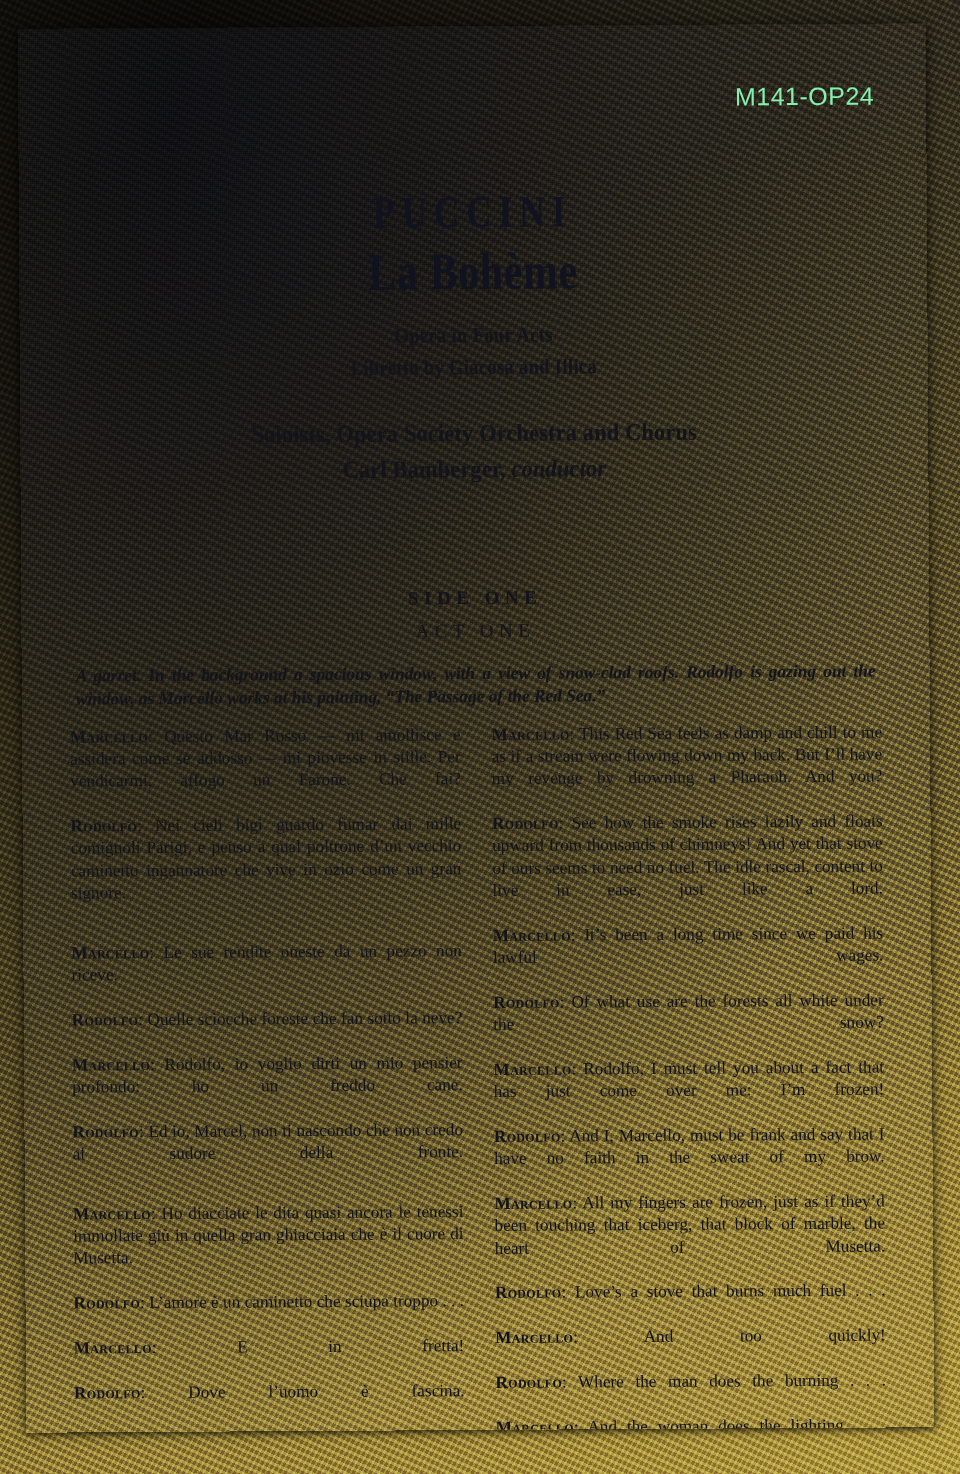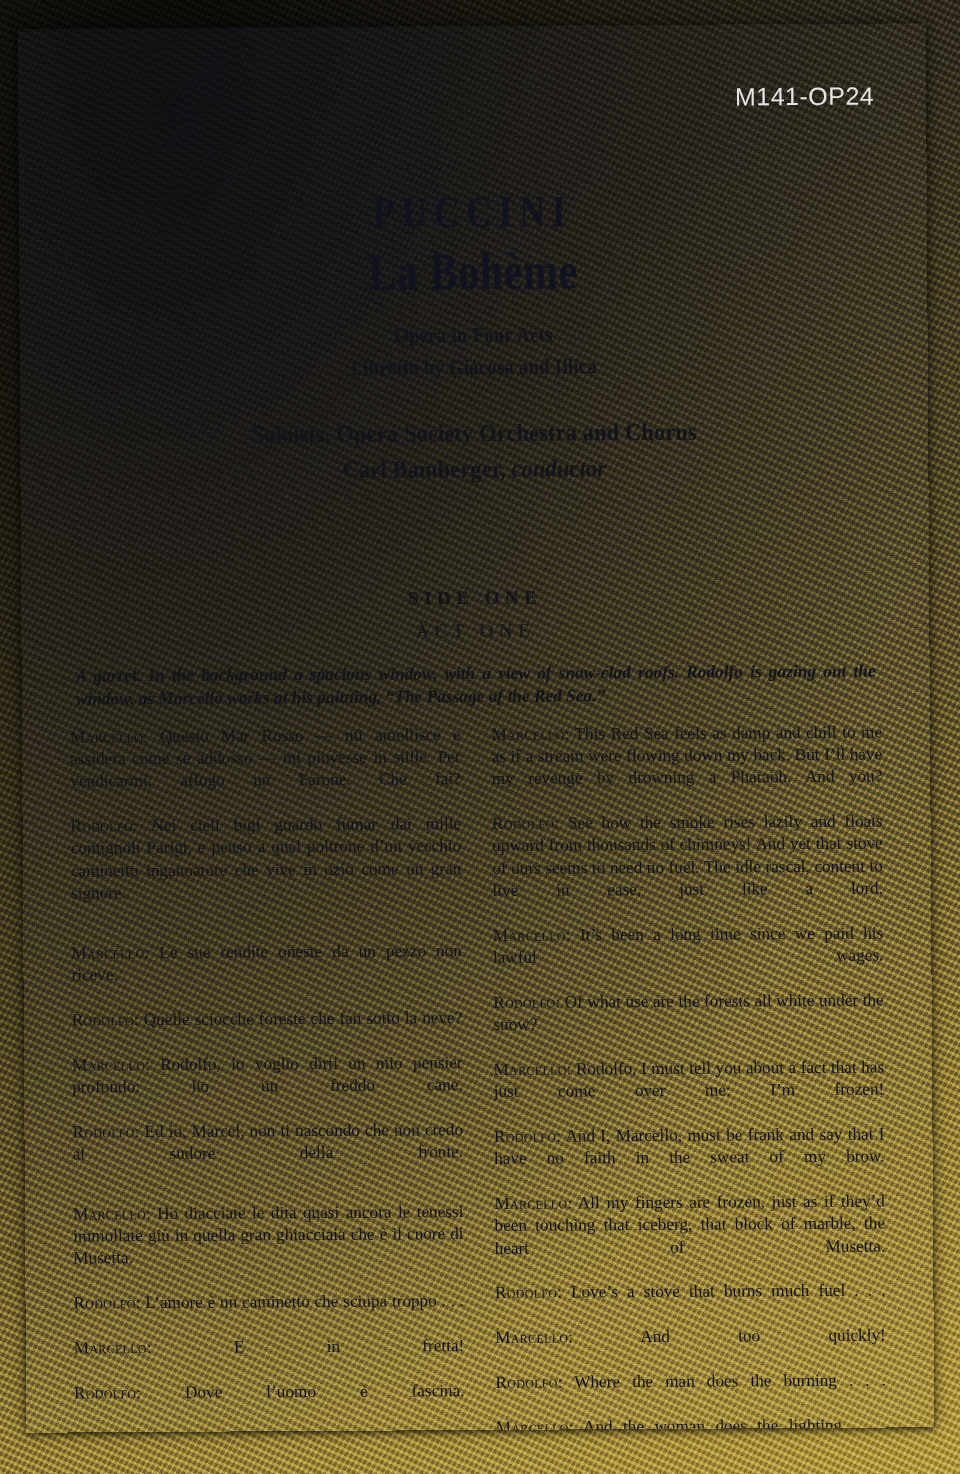--- a/index.html
+++ b/index.html
@@ -51,21 +51,21 @@
     position:absolute;inset:0;pointer-events:none;
     background:radial-gradient(ellipse at 25% 12%, rgba(20,22,40,.30) 0%, rgba(20,22,40,.10) 40%, rgba(255,255,255,0) 72%);
   }
 
   .inner{position:relative;z-index:3;padding:0 36px;}
 
   
   #catno{
     position:absolute;z-index:4;right:52px;top:58px;
     font-family:"Liberation Sans", sans-serif;
-    font-size:25px;letter-spacing:.5px;color:#e5e5e5;font-weight:400;
+    font-size:25px;letter-spacing:.5px;color:#86efac;font-weight:400;
   }
 
   
   .composer{
     text-align:center;margin-top:160px;
     font-weight:bold;font-size:45px;letter-spacing:9px;
     transform:scaleX(.78);color:#101220;
     font-family:"Liberation Serif", serif;
   }
   .opera{
@@ -118,21 +118,21 @@
   .col{width:394px;}
   .block{margin-bottom:15px;}
   .block:last-child{margin-bottom:0;}
   .line{
     font-size:17.2px;line-height:1.30;text-align:justify;
     text-justify:inter-word;margin:0;
     -webkit-hyphens:none;hyphens:none;
   }
   .line:after{content:"";display:inline-block;width:100%;}
   .spk{
-    font-variant:small-caps;font-weight:400;letter-spacing:.3px;
+    font-variant:small-caps;font-weight:700;letter-spacing:.3px;
   }
 </style>
 </head>
 <body>
 
 <div id="backdrop"></div>
 
 <div id="sheet">
   <div id="grain"></div>
   <div id="vignette"></div>

